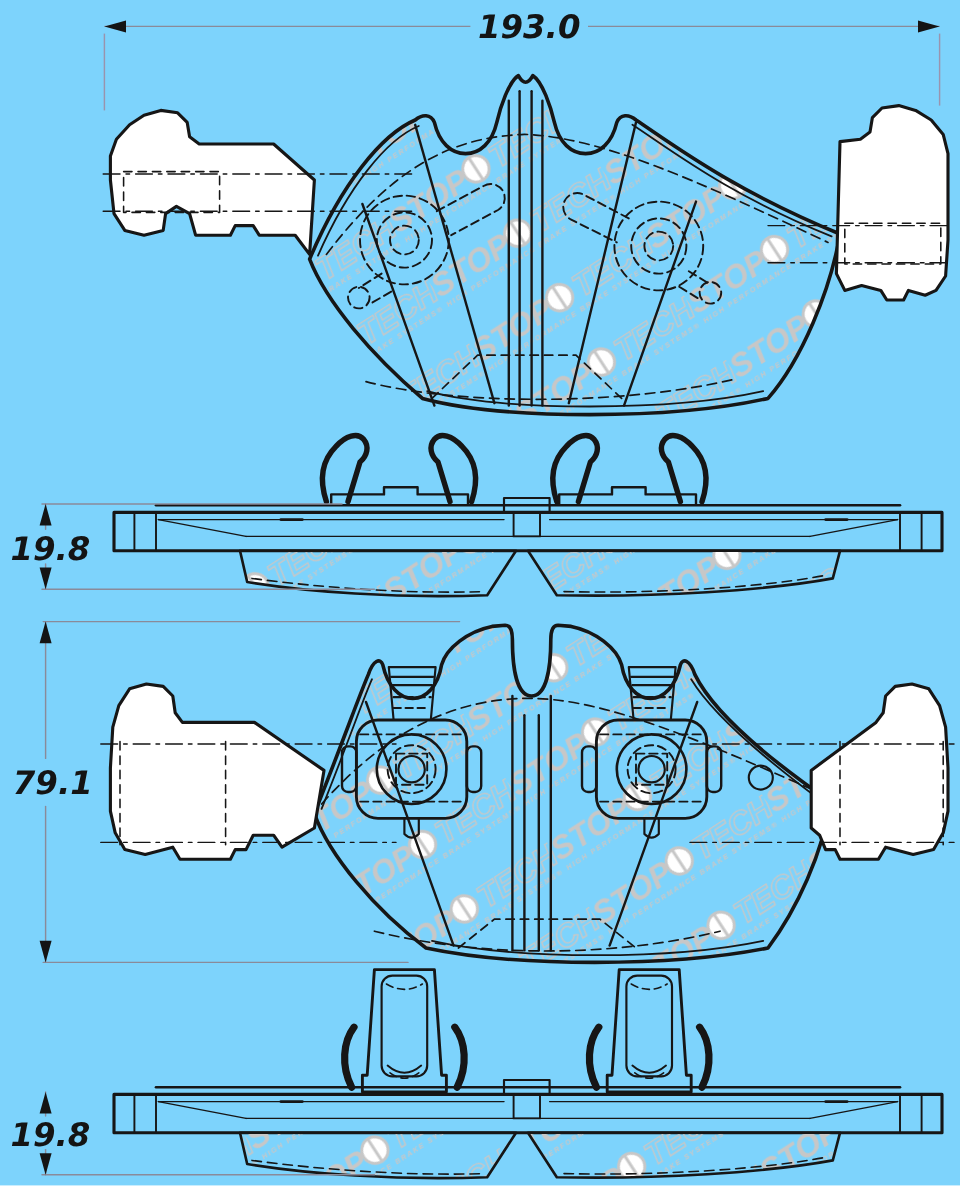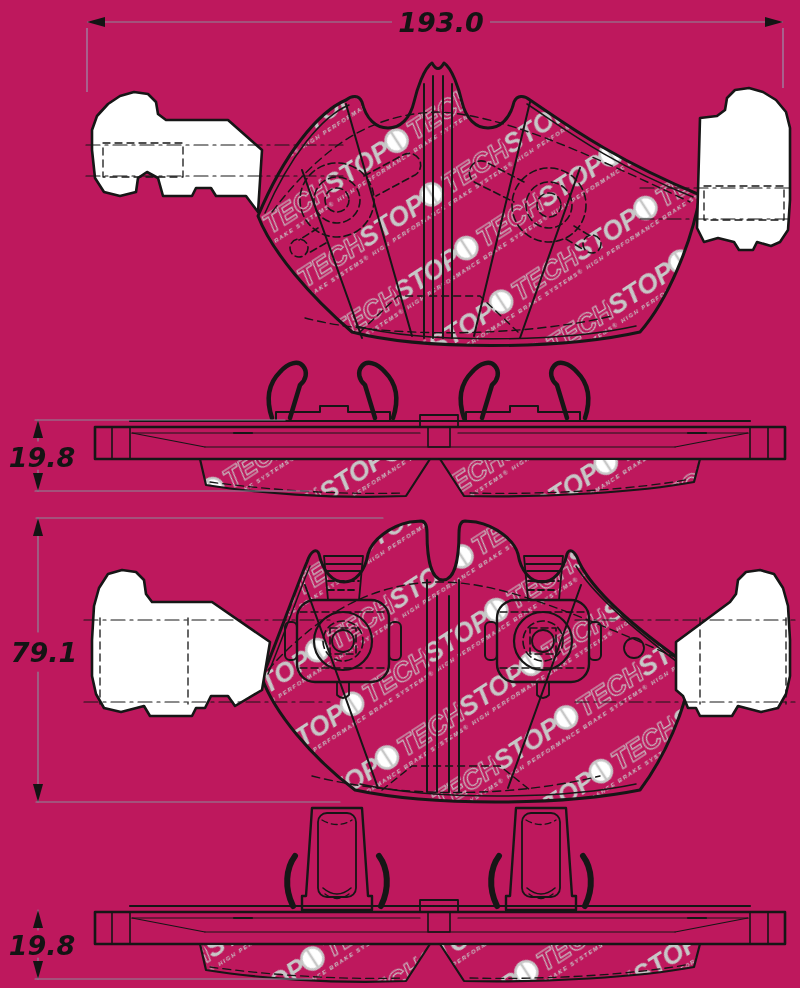--- a/index.html
+++ b/index.html
@@ -1,16 +1,16 @@
 <!DOCTYPE html>
 <html><head>
 <meta charset="utf-8">
 <style>
   html,body{margin:0;padding:0;background:#ffffff;}
-  .canvas{position:relative;width:800px;height:988px;background:#be185d;overflow:hidden;
+  .canvas{position:relative;width:800px;height:988px;background:#7dd3fc;overflow:hidden;
           font-family:"Liberation Sans",sans-serif;}
   svg{position:absolute;left:0;top:0;}
   .dimtext{font-family:"DejaVu Sans",sans-serif;font-weight:bold;font-style:italic;
            font-size:27px;fill:#141414;}
   .wm-big{font-family:"Liberation Sans",sans-serif;font-weight:bold;font-style:italic;font-size:27px;}
   .wm-small{font-family:"Liberation Sans",sans-serif;font-weight:bold;font-style:italic;
             font-size:6px;letter-spacing:1.5px;}
 </style>
 </head>
 <body>

